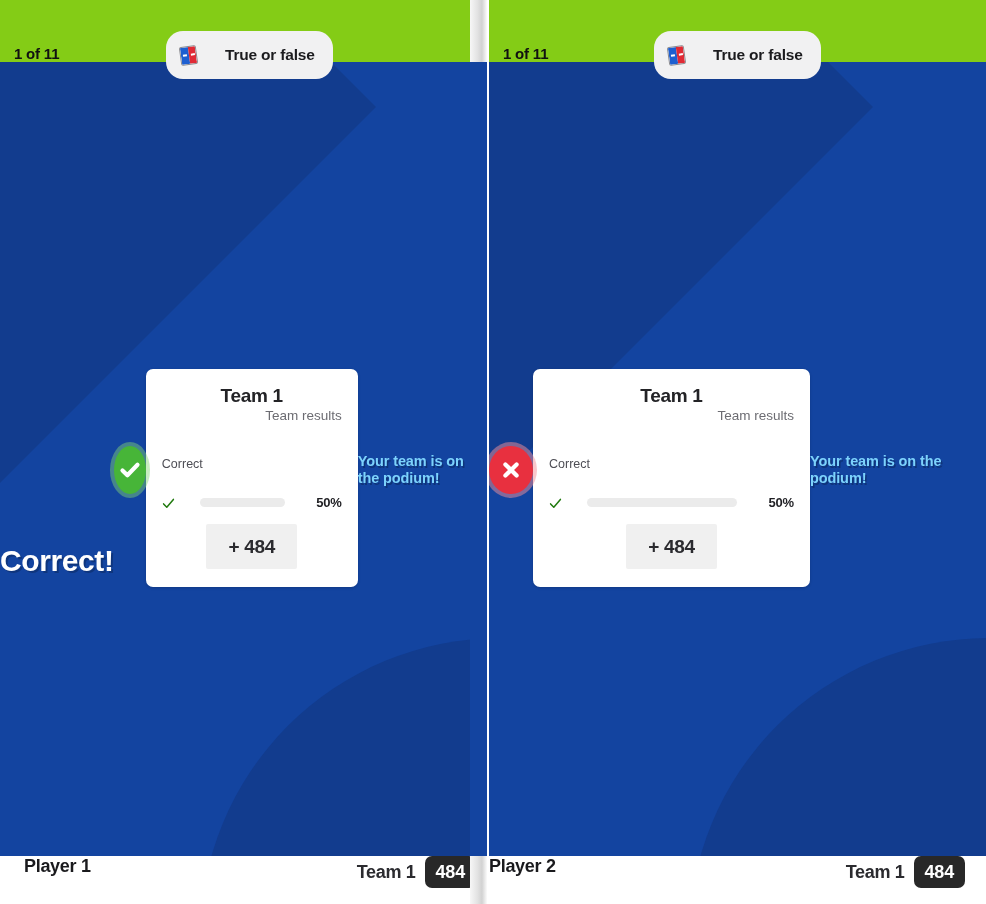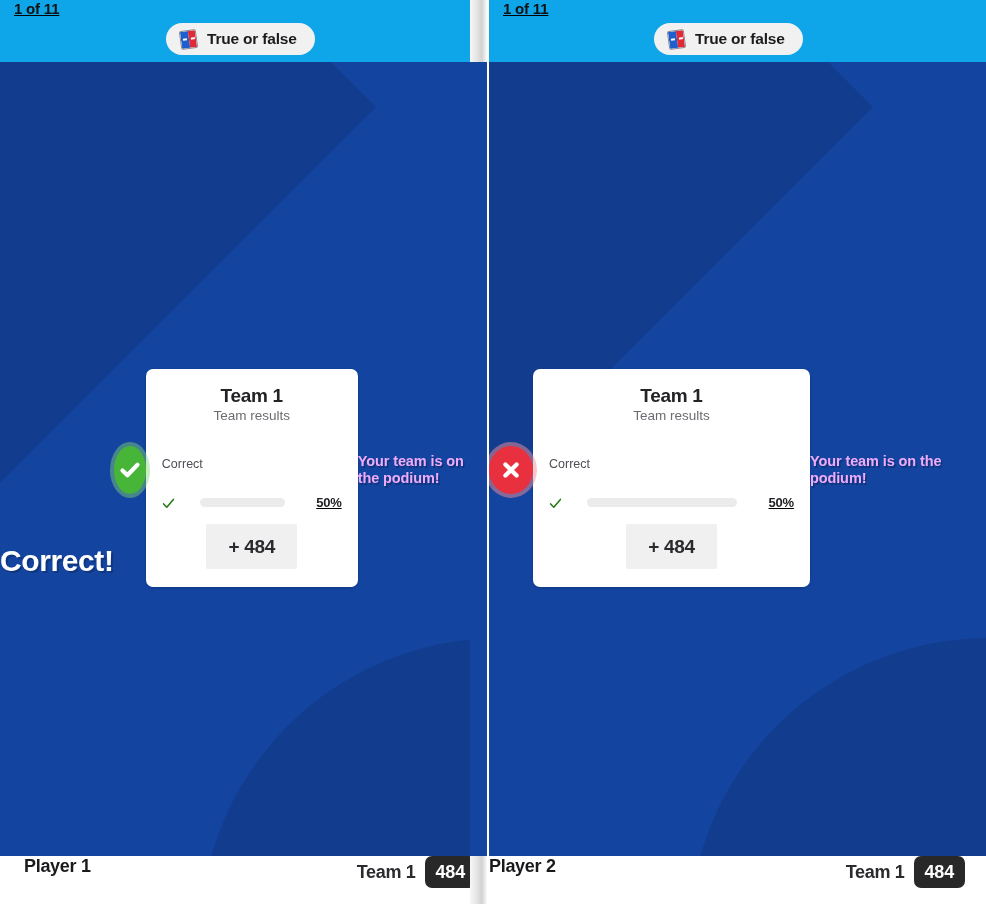--- a/index.html
+++ b/index.html
@@ -34,42 +34,41 @@
   }
   .panel-left  { width: 487px; }
   .panel-gap   { width: 2px; height: 904px; background: #ffffff; }
   .panel-right { width: 497px; }
 
   
   .hdr {
     position: relative;
     height: 62px;
     min-height: 62px;
-    background: #0ea5e9;
-    display: flex;
-    align-items: flex-start;
+    background: #84cc16;
+    display: flex;
+    align-items: flex-end;
     z-index: 5;
-    text-decoration: underline;
   }
   .hdr-count {
     font-size: 15px;
     font-weight: 700;
     color: #111111;
     letter-spacing: -0.2px;
   }
   .panel-left .hdr-count  { margin-left: 14px; }
   .panel-right .hdr-count { margin-left: 14px; }
 
   .qtype-pill {
     position: absolute;
-    top: 23px;
+    top: 31px;
     display: flex;
     align-items: center;
-    gap: 10px;
-    height: 32px;
+    gap: 28px;
+    height: 48px;
     padding: 0 18px 0 14px;
     border-radius: 17px;
     background: #f1f1f2;
     box-sizing: border-box;
   }
   .panel-left  .qtype-pill { left: 166px; }
   .panel-right .qtype-pill { left: 165px; }
 
   .qtype-label {
     font-size: 15.5px;
@@ -204,38 +203,37 @@
   }
   .card-team {
     text-align: center;
     font-size: 19px;
     font-weight: 700;
     color: #232326;
     letter-spacing: -0.3px;
     line-height: 1.2;
   }
   .card-sub {
-    text-align: center;
+    text-align: right;
     font-size: 13.5px;
     font-weight: 400;
     color: #6c6c72;
     line-height: 1.2;
   }
   .stat-label {
     margin-top: 33px;
     font-size: 12.5px;
     color: #4e4e55;
     line-height: 1.2;
   }
   .stat-row {
     margin-top: 23px;
     display: flex;
     align-items: center;
     gap: 25px;
-    text-decoration: underline;
   }
   .stat-check {
     width: 13px;
     height: 13px;
     flex: 0 0 auto;
   }
   .bar-track {
     flex: 1 1 auto;
     height: 9px;
     border-radius: 5px;
@@ -269,21 +267,21 @@
     font-weight: 700;
     color: #2b2b2f;
     letter-spacing: -0.3px;
     line-height: 1;
   }
 
   .podium-msg {
     margin-top: 22px;
     font-size: 14.5px;
     font-weight: 700;
-    color: #f0abfc;
+    color: #7dd3fc;
     letter-spacing: -0.1px;
     text-shadow: 1.5px 1.5px 0 rgba(0,0,0,0.25);
     line-height: 1.2;
   }
 
   
   .ftr {
     position: relative;
     height: 48px;
     min-height: 48px;

